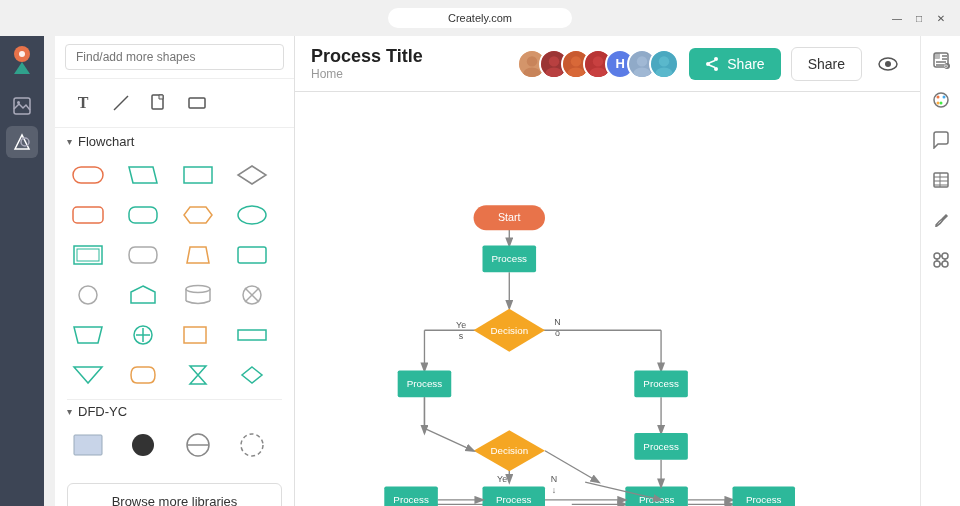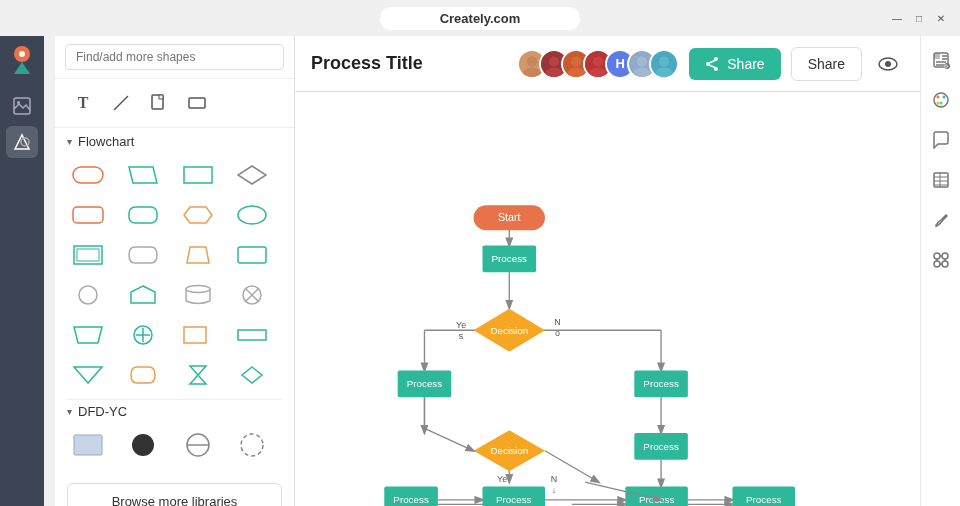--- a/index.html
+++ b/index.html
@@ -3,21 +3,21 @@
   <meta charset="utf-8">
   <style>
     * { box-sizing: border-box; margin: 0; padding: 0; }
     body { font-family: -apple-system, BlinkMacSystemFont, 'Segoe UI', sans-serif; background: #f0f0f0; width: 960px; height: 506px; overflow: hidden; display: flex; flex-direction: column; }
 
     
     .title-bar {
       height: 36px; background: #f0f0f0; display: flex; align-items: center; justify-content: center; position: relative;
     }
     .title-bar-url {
-      background: white; border-radius: 20px; padding: 4px 60px; font-size: 13px; color: #333; font-weight: bold;
+      background: white; border-radius: 20px; padding: 4px 60px; font-size: 11px; color: #333;
     }
     .window-controls { position: absolute; right: 12px; top: 50%; transform: translateY(-50%); display: flex; gap: 8px; }
     .window-btn { width: 14px; height: 14px; border-radius: 50%; border: none; cursor: pointer; display: flex; align-items: center; justify-content: center; font-size: 10px; background: transparent; color: #555; }
 
     
     .app-body { display: flex; flex: 1; overflow: hidden; }
 
     
     .icon-sidebar {
       width: 44px; background: #3d4555; display: flex; flex-direction: column; align-items: center; padding: 8px 0; gap: 4px;
@@ -352,20 +352,21 @@
     </div>
 
     <button class="browse-btn">Browse more libraries</button>
   </div>
 
   <div class="canvas-area">
 
     <div class="canvas-header">
       <div class="doc-title-area">
         <div class="doc-title">Process Title</div>
+        <div class="doc-subtitle">Home</div>
       </div>
       <div class="header-actions">
         <div class="avatar-group">
           <div class="avatar" style="background:#e8a87c;">
             <svg width="30" height="30" viewBox="0 0 30 30">
                 <circle cx="15" cy="15" r="15" fill="#d4956a"></circle>
                 <circle cx="15" cy="12" r="6" fill="#c8845a"></circle>
                 <ellipse cx="15" cy="26" rx="10" ry="7" fill="#c8845a"></ellipse>
               </svg>
           </div>

